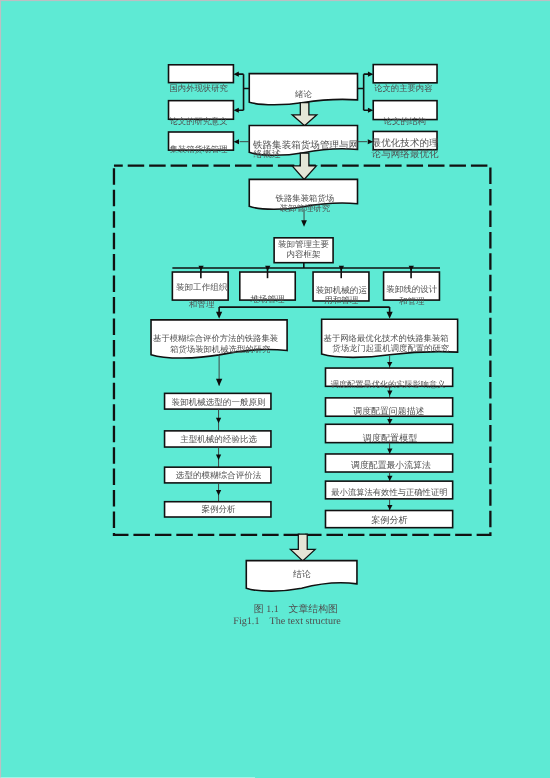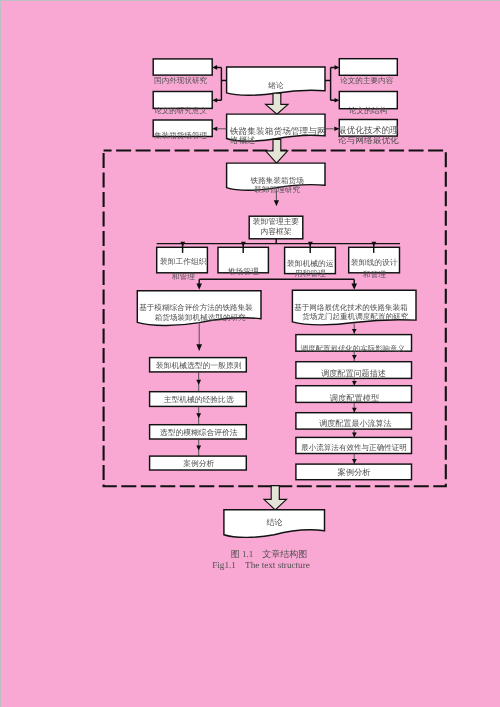--- a/index.html
+++ b/index.html
@@ -1,18 +1,18 @@
 <!DOCTYPE html>
 <html><head>
 <meta charset="utf-8">
 <title>flowchart</title>
 <style>
   html,body{margin:0;padding:0;background:#fff;}
   body{width:500px;height:707px;font-family:"Liberation Serif",serif;}
-  #page{position:relative;width:500px;height:707px;overflow:hidden;background:#f9a8d4;}
+  #page{position:relative;width:500px;height:707px;overflow:hidden;background:#5eead4;}
   #page .pb-l{position:absolute;left:0;top:0;width:1px;height:707px;background:#bcbfc3;}
   #page .pb-t{position:absolute;left:0;top:0;width:500px;height:1px;background:#bcbfc3;}
   svg.board{position:absolute;left:0;top:0;width:500px;height:707px;}
   .shp{fill:#ffffff;stroke:#111111;stroke-width:1.45;}
   .arw{fill:#e4e5d6;stroke:#111;stroke-width:1.15;stroke-linejoin:miter;}
   .ln{stroke:#111111;stroke-width:1.45;fill:none;}
   .lnthin{stroke:#3c3c3c;stroke-width:0.85;fill:none;}
   .tri{fill:#0d0d0d;}
   text{font-family:"Liberation Serif",serif;fill:#4f4f4f;text-anchor:middle;text-rendering:geometricPrecision;}
 </style>

